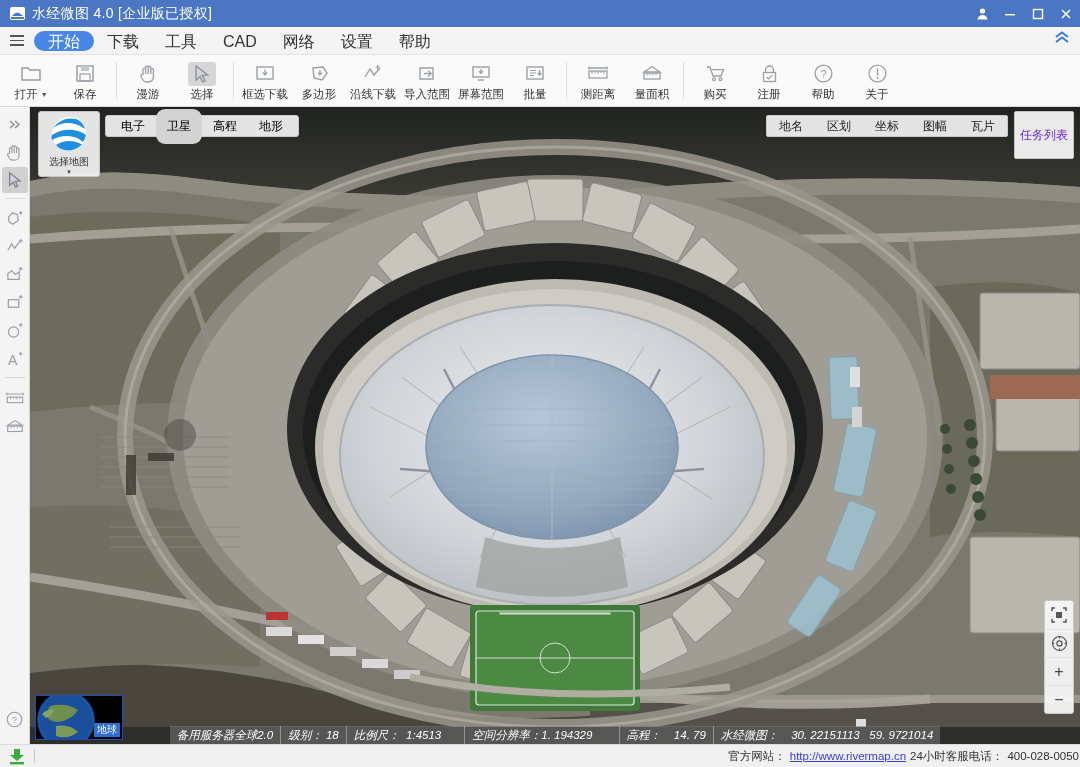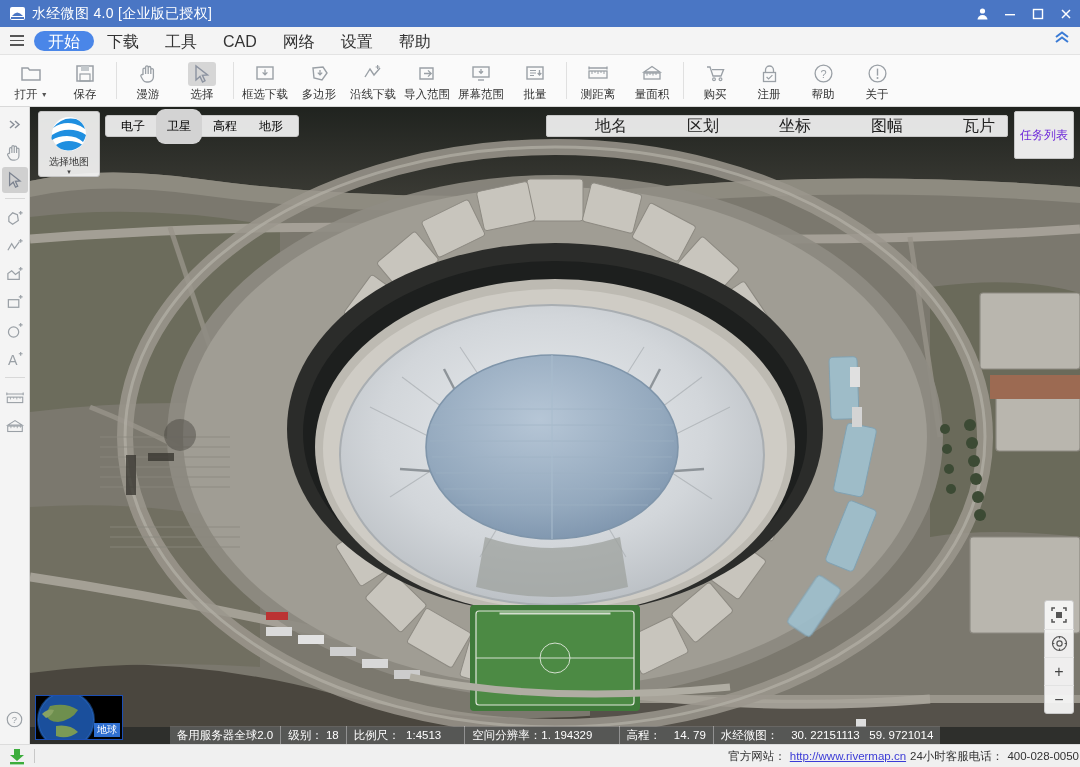--- a/index.html
+++ b/index.html
@@ -67,42 +67,42 @@
 
   .mapselbtn{ position:absolute; top:4px; left:8px; width:62px; height:66px;
     background:rgba(244,244,244,.92); border:1px solid #c5c5c5; border-radius:3px;
     display:flex; flex-direction:column; align-items:center; justify-content:center; }
   .mapselbtn .mlbl{ font-size:10px; color:#333; margin-top:1px; }
   .mapselbtn .mcar{ font-size:7px; color:#444; line-height:6px; }
 
   .toptabs{ position:absolute; top:8px; right:72px; background:rgba(242,242,242,.93);
     border:1px solid #c8c8c8; border-radius:2px; display:flex; height:22px;
     align-items:center; }
-  .toptabs span{ font-size:16px; color:#222; padding:2px 12px;margin-left:36px; }
+  .toptabs span{ font-size:12px; color:#222; padding:2px 12px; }
   .tasklist{ position:absolute; top:4px; right:6px; width:60px; height:48px;
     background:rgba(244,244,244,.95); border:1px solid #c5c5c5; border-radius:2px;
     display:flex; align-items:center; justify-content:center; font-size:12px;
     color:#6d28d9; }
 
   .mapctl{ position:absolute; right:6px; bottom:30px; width:30px;
     background:rgba(248,248,248,.93); border:1px solid #c9c9c9; border-radius:3px;
     display:flex; flex-direction:column; align-items:center; }
   .mapctl div{ width:30px;height:28px;display:flex;align-items:center;
     justify-content:center; font-size:16px; color:#444; }
   .mapctl div+div{ border-top:1px solid #e2e2e2; }
 
   .minimap{ position:absolute; left:5px; bottom:4px; width:88px; height:45px;
     border:1px solid #1c4fb5; background:#000; overflow:hidden; }
   .minimap .mlab{ position:absolute; right:2px; bottom:2px; background:#2f6fd0;
     color:#fff; font-size:10px; padding:0 3px; }
 
   
   .mapstatus{ position:absolute; left:0; right:0; bottom:0; height:19px;
     display:flex; align-items:center; justify-content:center; gap:0;
-    font-size:11.5px; color:#fff; }
+    font-size:11.5px; color:#fff;font-style:italic; }
   .mapstatus .cell{ padding:1px 7px; background:rgba(120,120,120,.55);
     border-left:1px solid rgba(255,255,255,.35); white-space:nowrap;
     line-height:16px;}
   .mapstatus .cell:first-child{ border-left:none; }
 
   
   .footer{ height:23px; flex:0 0 23px; background:#f0f0f0; display:flex;
     align-items:center; border-top:1px solid #dcdcdc; font-size:11.5px;
     color:#333; }
   .footer .dl{ width:34px; display:flex; align-items:center; justify-content:center; }

